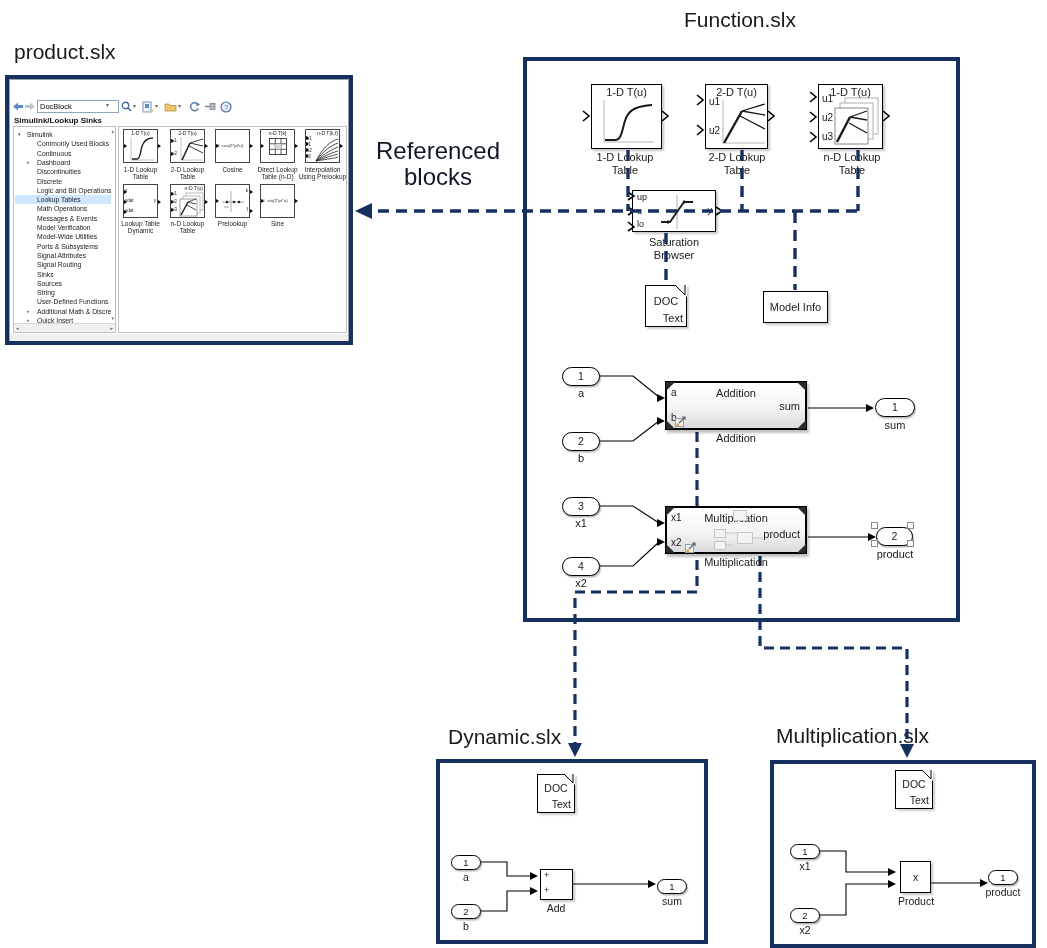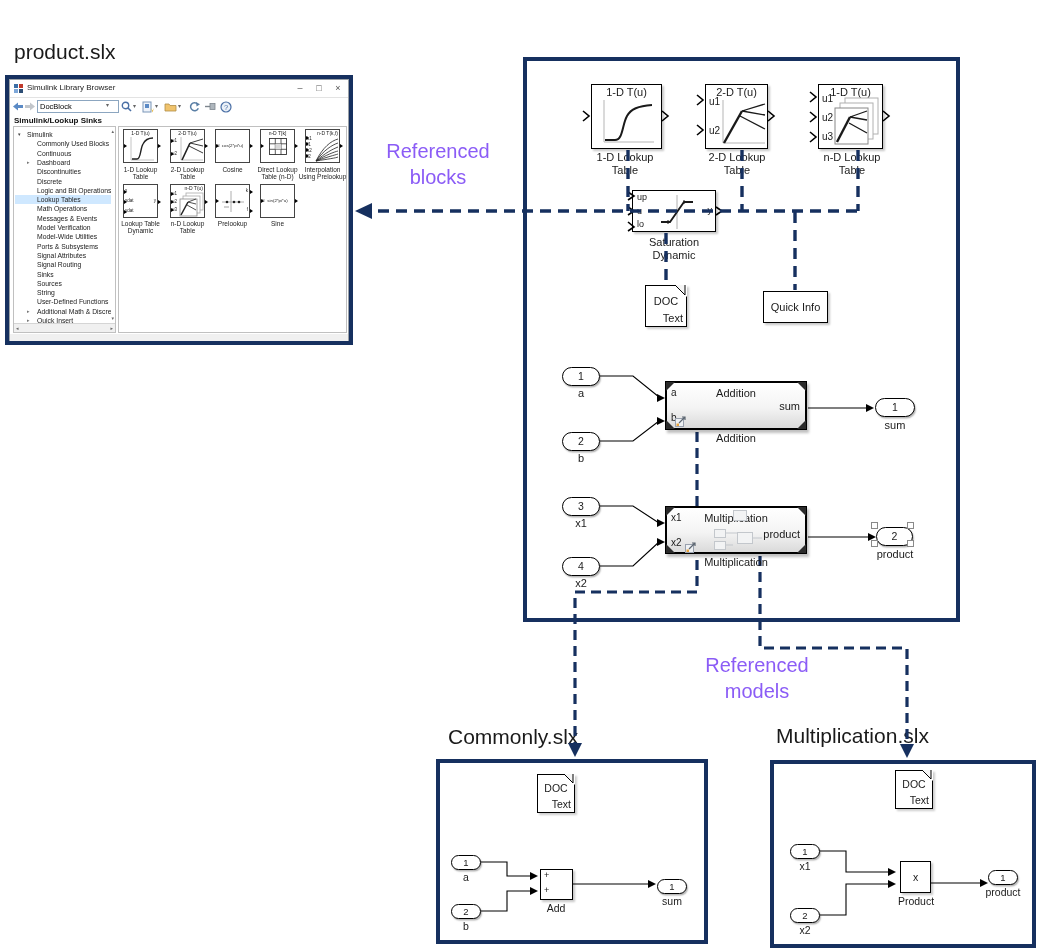--- a/index.html
+++ b/index.html
@@ -1,20 +1,20 @@
 <!DOCTYPE html>
 <html><head>
 <meta charset="utf-8">
 <style>
   html,body{margin:0;padding:0;background:#fff;font-family:"Liberation Sans",sans-serif;}
   #canvas{position:relative;width:1047px;height:948px;background:#fff;overflow:hidden;color:#1a1a1a;}
   .abs{position:absolute;}
   svg{display:block;}
   .bigtitle{font-size:21px;color:#1a1a1a;white-space:nowrap;}
-  .arrowlabel{font-size:20px;color:#8b5cf6;text-align:center;line-height:26px;}
+  .arrowlabel{font-size:24px;color:#0f172a;text-align:center;line-height:26px;}
   .navybox{position:absolute;border:4px solid #16305f;box-sizing:border-box;background:transparent;z-index:1;}
   
   .window{position:absolute;left:9px;top:79px;width:340px;height:262px;background:#fff;border:1px solid #9aa0a6;box-sizing:border-box;z-index:3;font-family:"Liberation Sans",sans-serif;}
   .titlebar{position:absolute;left:0;top:0;width:100%;height:17px;background:#fff;border-bottom:1px solid #e3e3e3;}
   .wtitle{position:absolute;left:17px;top:3px;font-size:8px;color:#222;}
   .wbtn{position:absolute;top:1px;width:16px;height:14px;font-size:9px;color:#555;text-align:center;line-height:14px;}
   .toolbar{position:absolute;left:0;top:18px;width:100%;height:17px;}
   .crumb{position:absolute;left:4px;top:36px;font-size:8px;font-weight:bold;color:#111;}
   .panel{position:absolute;border:1px solid #c0c0c0;background:#fff;box-sizing:border-box;}
   .treerow{position:absolute;left:1px;height:9px;width:96px;font-size:6.8px;line-height:9px;color:#222;white-space:nowrap;overflow:hidden;}
@@ -42,52 +42,40 @@
   .doc .t2{position:absolute;bottom:2px;right:3px;font-size:11px;}
   .handle{position:absolute;width:7px;height:7px;background:#fff;border:1px solid #8a8a8a;box-sizing:border-box;z-index:6;}
   .ghost{position:absolute;border:1px solid #c3c7cc;background:#f2f3f4;z-index:3;}
 </style>
 </head>
 <body>
 
 <div id="canvas">
 
   <div class="abs bigtitle" style="left:14px;top:40px;">product.slx</div>
+  <div class="abs bigtitle" style="left:620px;top:8px;width:240px;text-align:center;">Function.slx</div>
   <div class="abs arrowlabel" style="left:363px;top:138px;width:150px;">Referenced blocks</div>
-  <div class="abs arrowlabel" style="left:672px;top:652px;width:170px;">Referenced models</div>
-  <div class="abs bigtitle" style="left:448px;top:725px;">Commonly.slx</div>
+  <div class="abs bigtitle" style="left:448px;top:725px;">Dynamic.slx</div>
   <div class="abs bigtitle" style="left:776px;top:724px;">Multiplication.slx</div>
 
   <div class="navybox" style="left:5px;top:75px;width:348px;height:270px;"></div>
   <div class="navybox" style="left:523px;top:57px;width:437px;height:565px;"></div>
   <div class="navybox" style="left:436px;top:759px;width:272px;height:185px;"></div>
   <div class="navybox" style="left:770px;top:760px;width:266px;height:188px;"></div>
 
   <svg class="abs" width="1047" height="948" style="left:0;top:0;z-index:2;pointer-events:none;">
     <g stroke="#16305f" stroke-width="3.2" fill="none" stroke-dasharray="10 6">
       <path d="M697,432 V592 H575 V748"></path>
       <path d="M760,556 V648 H907 V748"></path>
     </g>
     <polygon points="568,743 582,743 575,757" fill="#16305f"></polygon>
     <polygon points="900,744 914,744 907,758" fill="#16305f"></polygon>
   </svg>
 
   <div class="window">
-    <div class="titlebar">
-      <svg class="abs" style="left:4px;top:4px;" width="9" height="9">
-        <rect x="0" y="0" width="4" height="4" fill="#3b6ea5"></rect>
-          <rect x="5" y="0" width="4" height="4" fill="#c0392b"></rect>
-        <rect x="0" y="5" width="4" height="4" fill="#7da7d9"></rect>
-          <rect x="5" y="5" width="4" height="4" fill="#2c4d74"></rect>
-      </svg>
-      <span class="wtitle">Simulink Library Browser</span>
-      <span class="wbtn" style="right:40px;">–</span>
-      <span class="wbtn" style="right:21px;">□</span>
-      <span class="wbtn" style="right:2px;">×</span>
-    </div>
 
     <div class="toolbar">
       <svg class="abs" style="left:3px;top:4px;" width="11" height="9">
         <polygon points="0,4.5 5,0.5 5,3 10,3 10,6 5,6 5,8.5" fill="#5b8ac5"></polygon>
       </svg>
       <svg class="abs" style="left:15px;top:4px;" width="11" height="9">
         <polygon points="10,4.5 5,0.5 5,3 0,3 0,6 5,6 5,8.5" fill="#c2c6cb"></polygon>
       </svg>
       <input class="abs" style="left: 27px; top: 2px; width: 76px; height: 11px; border: 1px solid rgb(140, 166, 192); font-size: 7.5px; padding: 0px 2px; font-family: &quot;Liberation Sans&quot;, sans-serif;" value="DocBlock">
       <span class="abs" style="left:96px;top:3px;font-size:6px;color:#666;">▾</span>
@@ -368,34 +356,34 @@
     <span class="bport" style="left:4px;top:1px;font-size:9px;">up</span>
     <span class="bport" style="left:4px;top:15px;font-size:9px;">u</span>
     <span class="bport" style="left:4px;top:28px;font-size:9px;">lo</span>
     <span class="bport" style="right:3px;top:14px;font-size:9px;">y</span>
     <svg class="abs" style="left:22px;top:3px;" width="44" height="36">
       <line x1="22" y1="1" x2="22" y2="35" stroke="#b0b0b0" stroke-width="1"></line>
       <path d="M6,28 H15 L29,8 H38" stroke="#1a1a1a" stroke-width="1.8" fill="none"></path>
       <path d="M13,30 V26 M29,10 V6" stroke="#1a1a1a" stroke-width="1"></path>
     </svg>
   </div>
-  <div class="blklabel" style="left:634px;top:236px;width:80px;">Saturation Dynamic</div>
+  <div class="blklabel" style="left:634px;top:236px;width:80px;">Saturation Browser</div>
 
   <div class="doc" style="left:645px;top:285px;width:42px;height:42px;">
     <svg class="abs" style="right:-1px;top:-1px;" width="12" height="12">
       <polygon points="0,0 12,12 12,0" fill="#fff"></polygon>
       <path d="M0,0 L11,11 M0,0 L11,0 M11,0 L11,11" stroke="#fff" stroke-width="2"></path>
       <path d="M0,0 L10,10 L10,0" fill="#f5f5f5" stroke="#000" stroke-width="1"></path>
     </svg>
     <span class="t1">DOC</span>
     <span class="t2">Text</span>
   </div>
 
   <div class="blk" style="left:763px;top:291px;width:65px;height:32px;border-width:1px;">
-    <span class="abs" style="left:0;top:9px;width:100%;text-align:center;font-size:11px;">Quick Info</span>
+    <span class="abs" style="left:0;top:9px;width:100%;text-align:center;font-size:11px;">Model Info</span>
   </div>
 
   <div class="refblk" style="left:665px;top:381px;width:142px;height:49px;">
     <span class="abs" style="left:0;top:4px;width:100%;text-align:center;font-size:11px;">Addition</span>
     <span class="abs" style="left:4px;top:4px;font-size:10px;">a</span>
     <span class="abs" style="left:4px;top:29px;font-size:10px;">b</span>
     <span class="abs" style="right:5px;top:17px;font-size:11px;">sum</span>
     <div class="corner" style="left:-1px;top:-1px;border-top:9px solid #2b2b2b;border-right:9px solid transparent;"></div>
     <div class="corner" style="right:-1px;top:-1px;border-top:9px solid #2b2b2b;border-left:9px solid transparent;"></div>
     <div class="corner" style="left:-1px;bottom:-1px;border-bottom:9px solid #2b2b2b;border-right:9px solid transparent;"></div>

